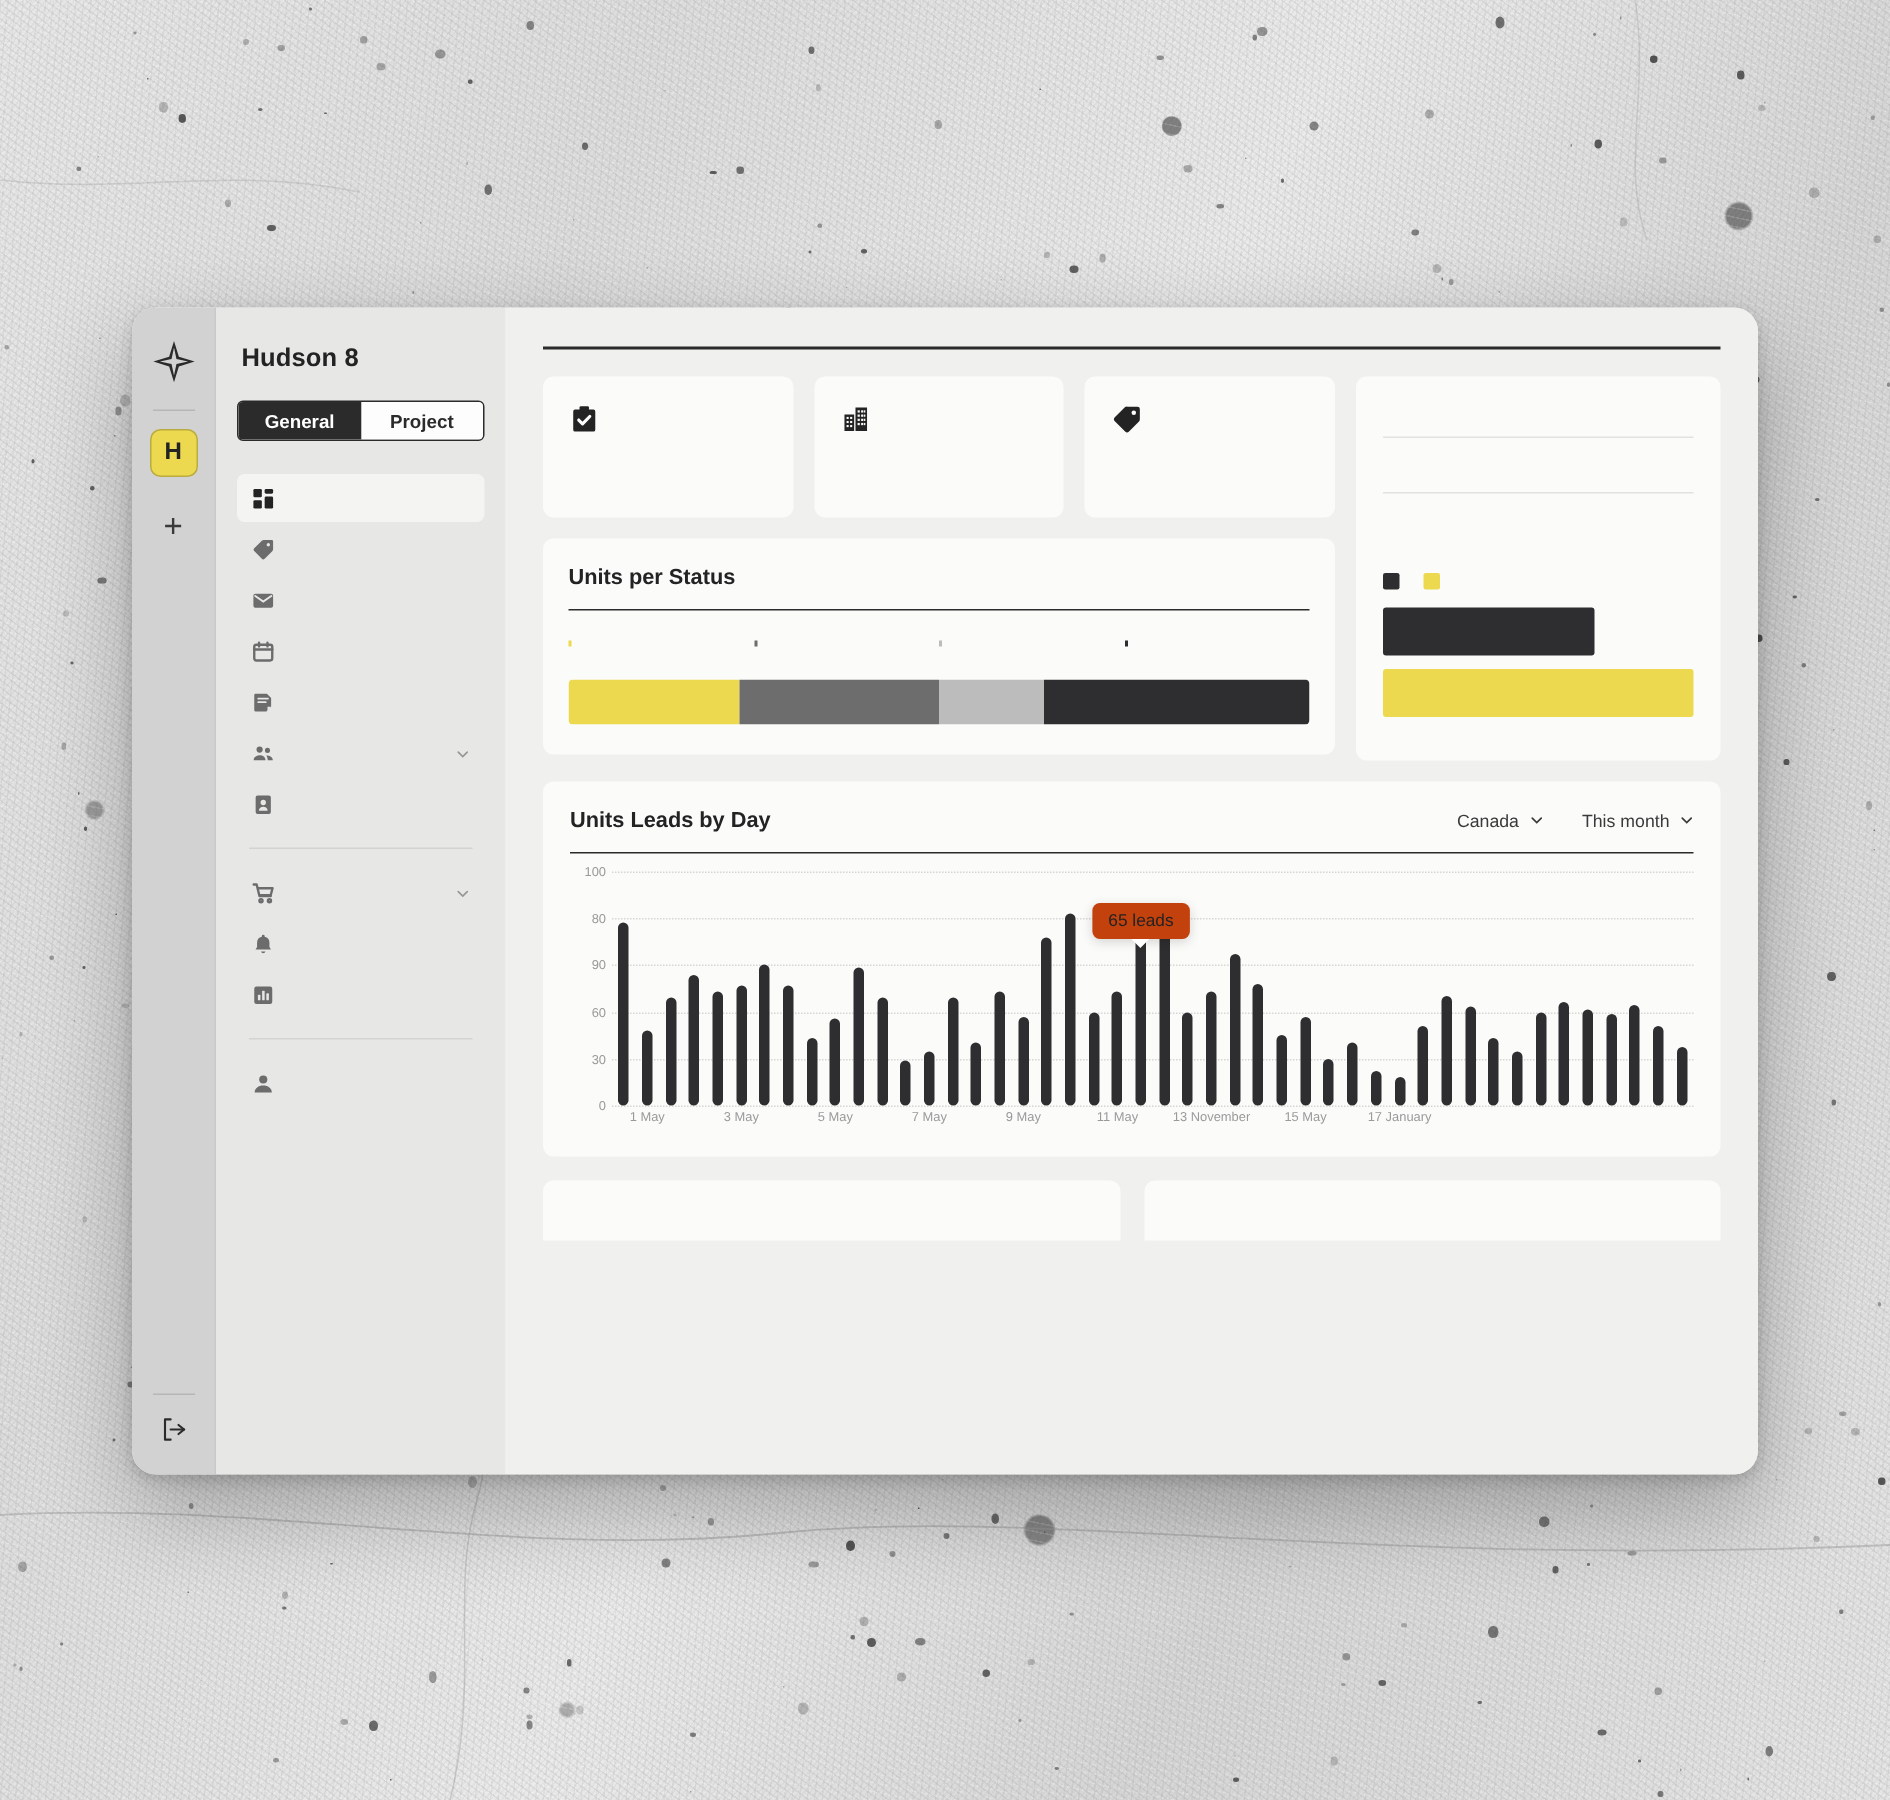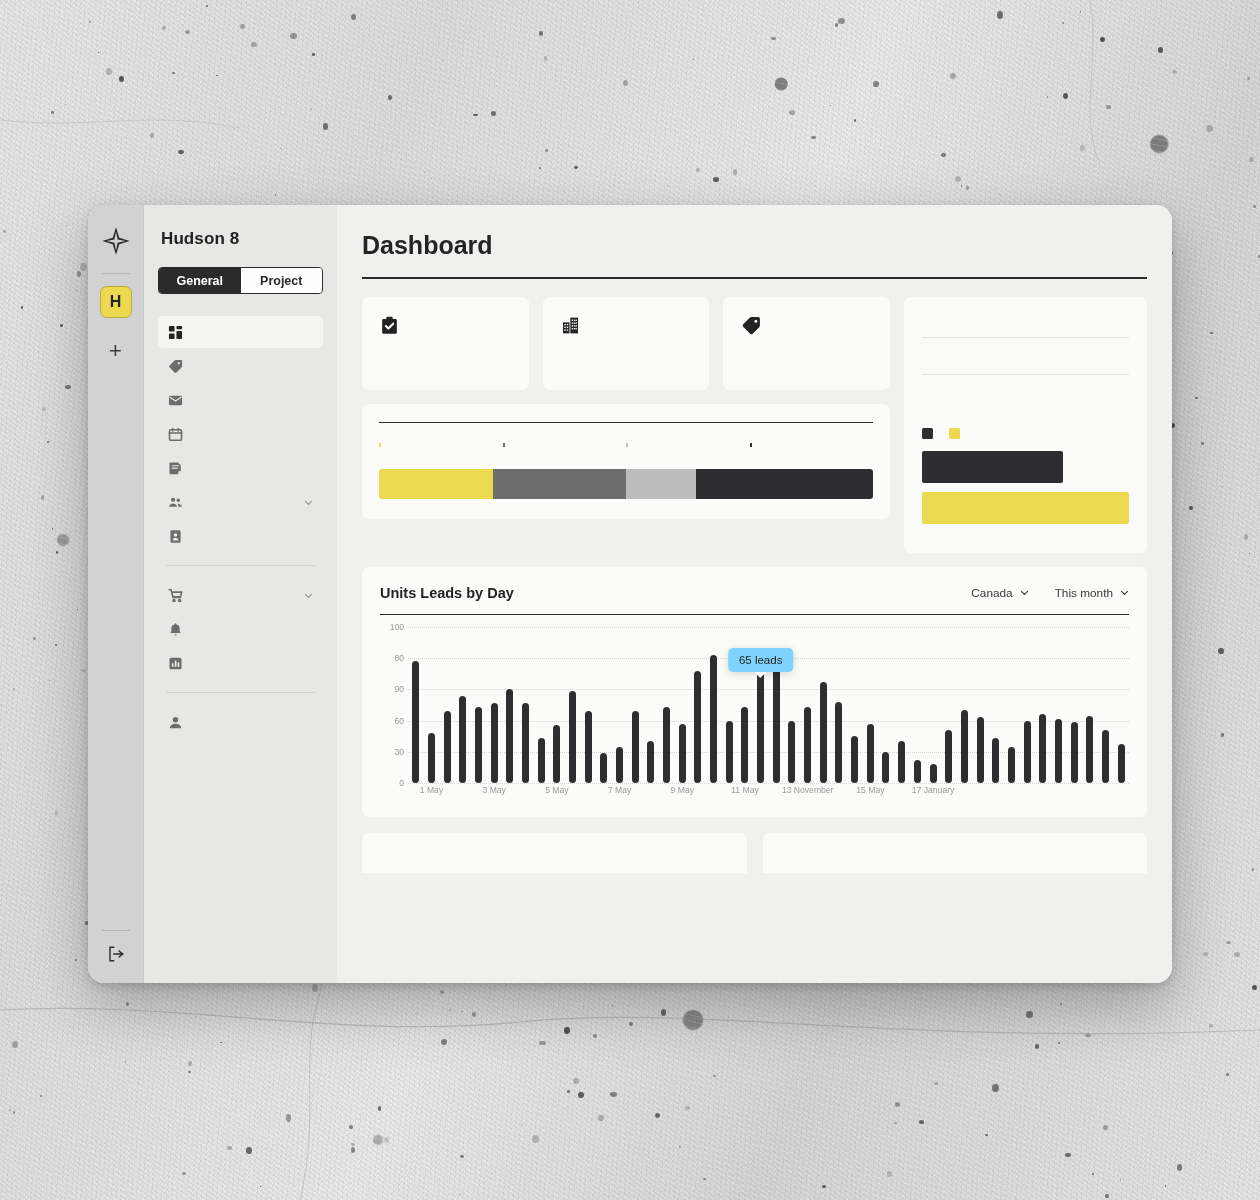--- a/index.html
+++ b/index.html
@@ -170,21 +170,21 @@
   .grid-area { position: absolute; left: 28px; right: 0; top: 0; bottom: 20px; }
   .gline { position: absolute; left: 0; right: 0; height: 0; border-top: 1px dotted #d6d6d4; }
   .bars { position: absolute; left: 0; right: 0; bottom: 0; top: 0; display: flex; align-items: flex-end; gap: 0; }
   .bslot { flex: 1; display: flex; justify-content: center; align-items: flex-end; height: 100%; }
   .bar { width: 7px; background: #2e2e30; border-radius: 3.5px; }
   .x-axis { position: absolute; left: 28px; right: 0; bottom: 0; height: 18px; }
   .x-tick { position: absolute; transform: translateX(-50%); font-size: 8.6px; color: #9a9a9a; white-space: nowrap; }
 
   .tip {
     position: absolute; transform: translateX(-50%);
-    background: #7dd3fc; border-radius: 5px; padding: 6px 11px;
+    background: #c2410c; border-radius: 5px; padding: 6px 11px;
     font-size: 11.5px; color: #232323; white-space: nowrap;
     box-shadow: 0 2px 8px rgba(0,0,0,.16);
     text-align: right;
   }
   .tip::after {
     content: ""; position: absolute; left: 50%; bottom: -6px;
     transform: translateX(-50%);
     border-left: 6px solid transparent; border-right: 6px solid transparent;
     border-top: 6px solid #fff;
   }
@@ -778,21 +778,20 @@
               <circle cx="8" cy="5" r="2.9"></circle>
               <path d="M1.9 14.2c0-3.1 2.7-5 6.1-5s6.1 1.9 6.1 5z"></path>
             </svg>
           </span>
           <span class="lbl"></span>
         </div>
       </div>
   </div>
 
   <div class="main">
-    <div class="page-title">Dashboard</div>
     <div class="title-rule"></div>
 
     <div class="grid-top">
       <div class="left-col">
 
         <div class="kpis" id="kpi-row">
             <div class="card kpi">
               <div class="kicon"><svg width="21" height="21" viewBox="0 0 24 24" fill="currentColor">
                   <path d="M5 4.6h14a1.4 1.4 0 0 1 1.4 1.4v14a1.4 1.4 0 0 1-1.4 1.4H5A1.4 1.4 0 0 1 3.6 20V6A1.4 1.4 0 0 1 5 4.6z"></path>
                   <rect x="8.4" y="2" width="7.2" height="4.6" rx="1.1"></rect>
@@ -833,20 +832,21 @@
               <div class="kicon"><svg width="22" height="22" viewBox="0 0 24 24" fill="currentColor">
                   <path d="M12.6 2.3H20a1.7 1.7 0 0 1 1.7 1.7v7.4a2.6 2.6 0 0 1-.77 1.84l-7.1 7.1a2 2 0 0 1-2.83 0l-7.5-7.5a2 2 0 0 1 0-2.83l7.1-7.1a2.6 2.6 0 0 1 1.84-.77z"></path>
                   <circle cx="17.3" cy="6.7" r="1.65" fill="#fbfbfa"></circle>
                 </svg></div>
               <div class="klabel"></div>
               <div class="kvalue"></div>
             </div>
           </div>
 
         <div class="card ups">
+          <div class="ups-title">Units per Status</div>
           <div class="ups-rule"></div>
           <div class="ups-stats" id="ups-stats">
               <div class="ups-stat" style="border-left-color: rgb(236, 217, 79);">
                 <div class="n"></div>
                 <div class="t"></div>
               </div>
               <div class="ups-stat" style="border-left-color: rgb(109, 109, 109);">
                 <div class="n"></div>
                 <div class="t"></div>
               </div>

